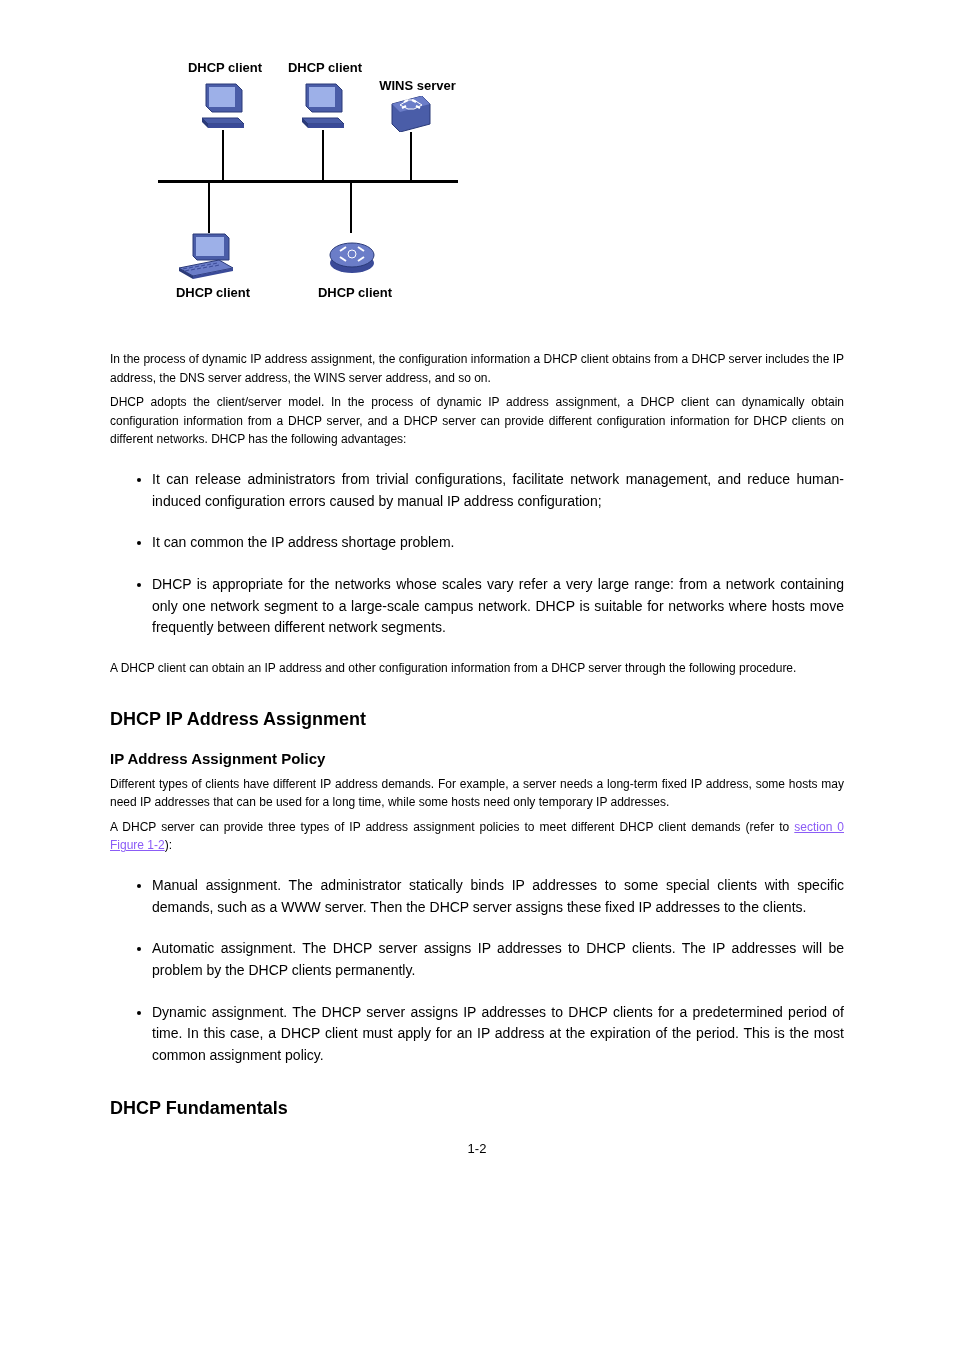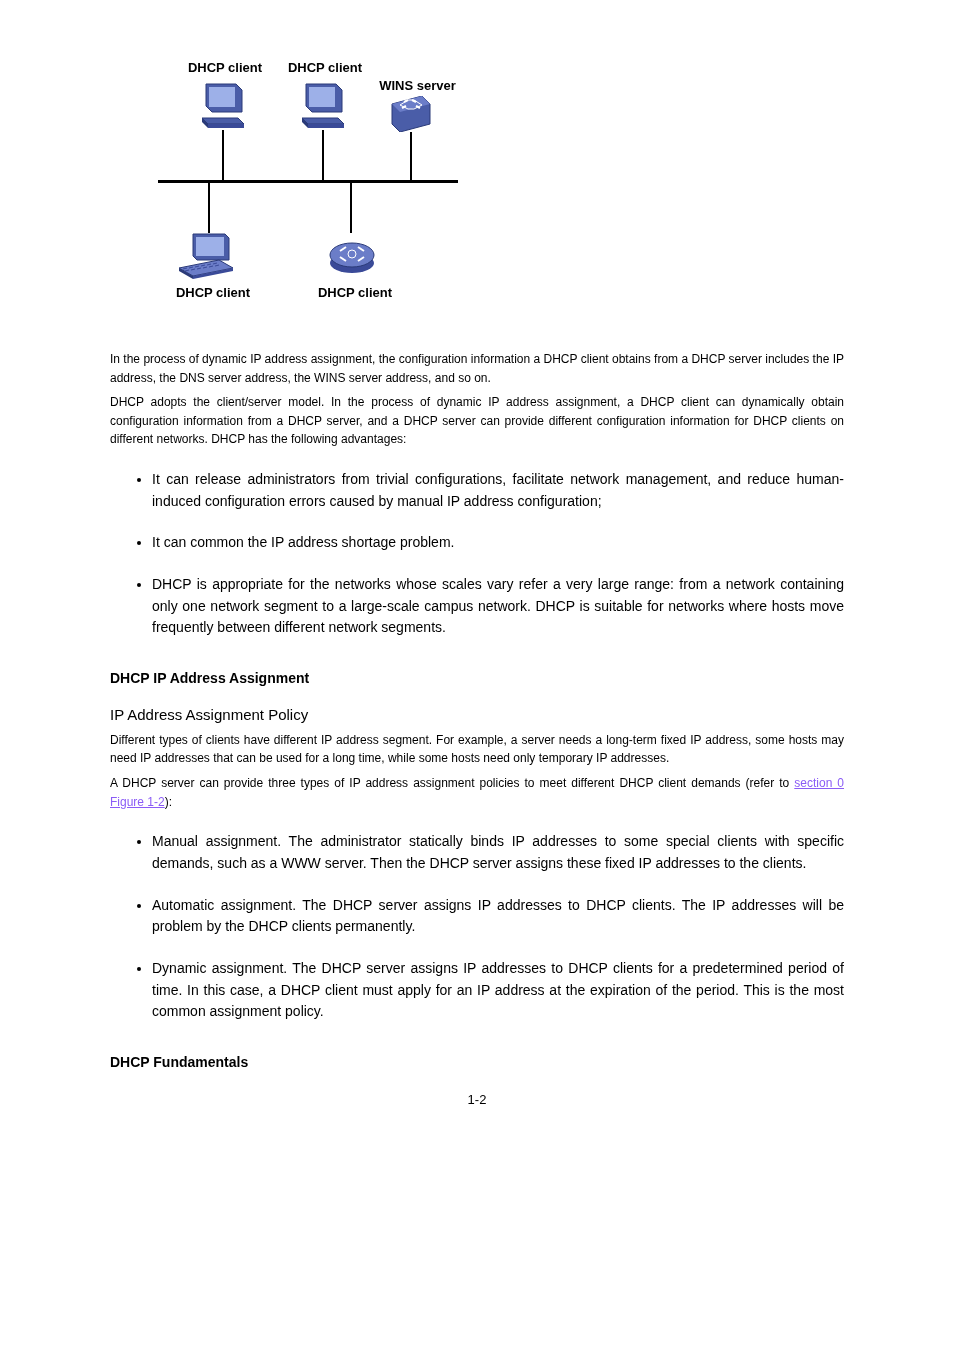--- a/index.html
+++ b/index.html
@@ -37,28 +37,28 @@
   .bus {
     position: absolute;
     background: #000;
   }
   .stub {
     position: absolute;
     width: 2px;
     background: #000;
   }
   .section-heading {
-    font-size: 14px;
+    font-size: 18px;
     font-weight: bold;
     margin: 30px 0 8px 0;
     line-height: 1.3;
   }
   .subheading {
     font-size: 15px;
-    font-weight: normal;
+    font-weight: bold;
     margin: 18px 0 6px 0;
     line-height: 1.3;
   }
   p.body {
     font-size: 12px;
     line-height: 1.55;
     margin: 6px 0;
     text-align: justify;
   }
   ul.body-list {
@@ -158,26 +158,27 @@
 
   <p class="body">In the process of dynamic IP address assignment, the configuration information a DHCP client obtains from a DHCP server includes the IP address, the DNS server address, the WINS server address, and so on.</p>
   <p class="body">DHCP adopts the client/server model. In the process of dynamic IP address assignment, a DHCP client can dynamically obtain configuration information from a DHCP server, and a DHCP server can provide different configuration information for DHCP clients on different networks. DHCP has the following advantages:</p>
 
   <ul class="body-list">
     <li>It can release administrators from trivial configurations, facilitate network management, and reduce human-induced configuration errors caused by manual IP address configuration;</li>
     <li>It can common the IP address shortage problem.</li>
     <li>DHCP is appropriate for the networks whose scales vary refer a very large range: from a network containing only one network segment to a large-scale campus network. DHCP is suitable for networks where hosts move frequently between different network segments.</li>
   </ul>
 
+  <p class="body">A DHCP client can obtain an IP address and other configuration information from a DHCP server through the following procedure.</p>
 
   <h2 class="section-heading">DHCP IP Address Assignment</h2>
 
   <h3 class="subheading">IP Address Assignment Policy</h3>
 
-  <p class="body">Different types of clients have different IP address segment. For example, a server needs a long-term fixed IP address, some hosts may need IP addresses that can be used for a long time, while some hosts need only temporary IP addresses.</p>
+  <p class="body">Different types of clients have different IP address demands. For example, a server needs a long-term fixed IP address, some hosts may need IP addresses that can be used for a long time, while some hosts need only temporary IP addresses.</p>
 
   <p class="body">
     <span>A DHCP server can provide three types of IP address assignment policies to meet different DHCP client demands (refer to </span><a class="xref">section 0 Figure 1-2</a><span>):</span>
   </p>
 
   <ul class="body-list">
     <li>Manual assignment. The administrator statically binds IP addresses to some special clients with specific demands, such as a WWW server. Then the DHCP server assigns these fixed IP addresses to the clients.</li>
     <li>Automatic assignment. The DHCP server assigns IP addresses to DHCP clients. The IP addresses will be problem by the DHCP clients permanently.</li>
     <li>Dynamic assignment. The DHCP server assigns IP addresses to DHCP clients for a predetermined period of time. In this case, a DHCP client must apply for an IP address at the expiration of the period. This is the most common assignment policy.</li>
   </ul>

